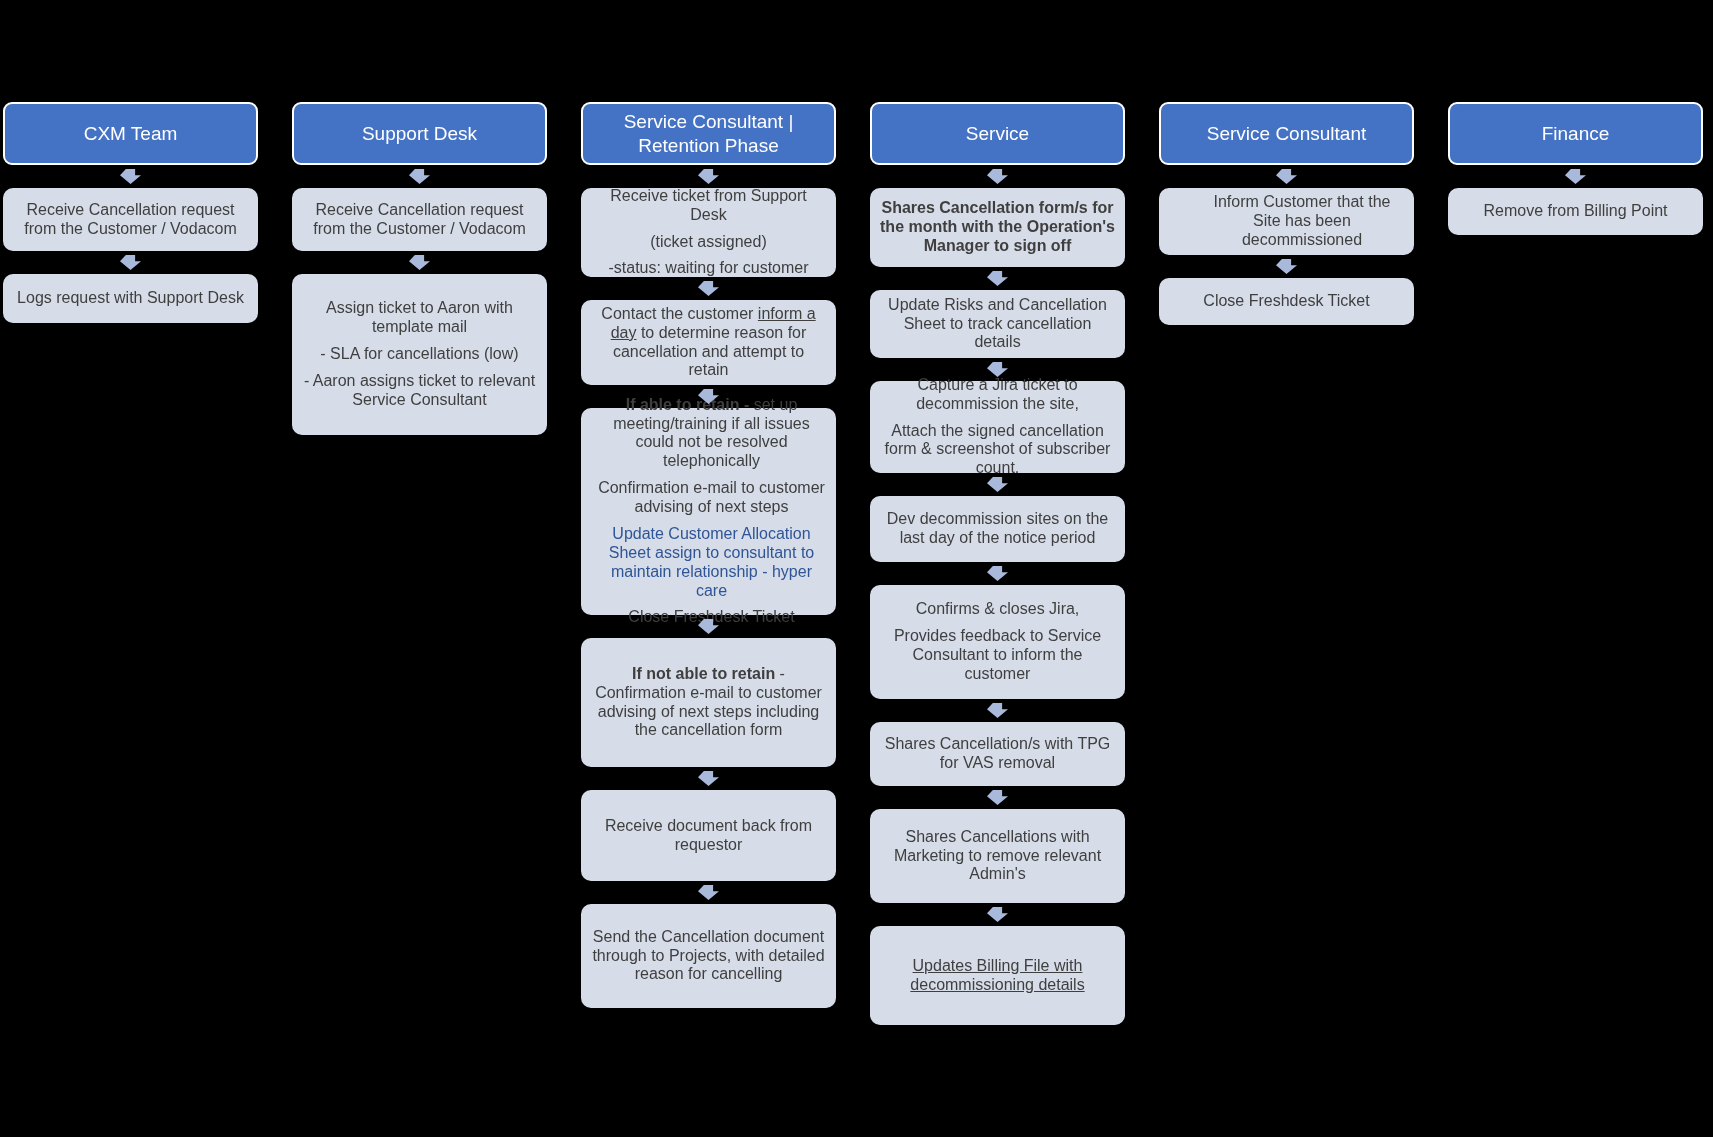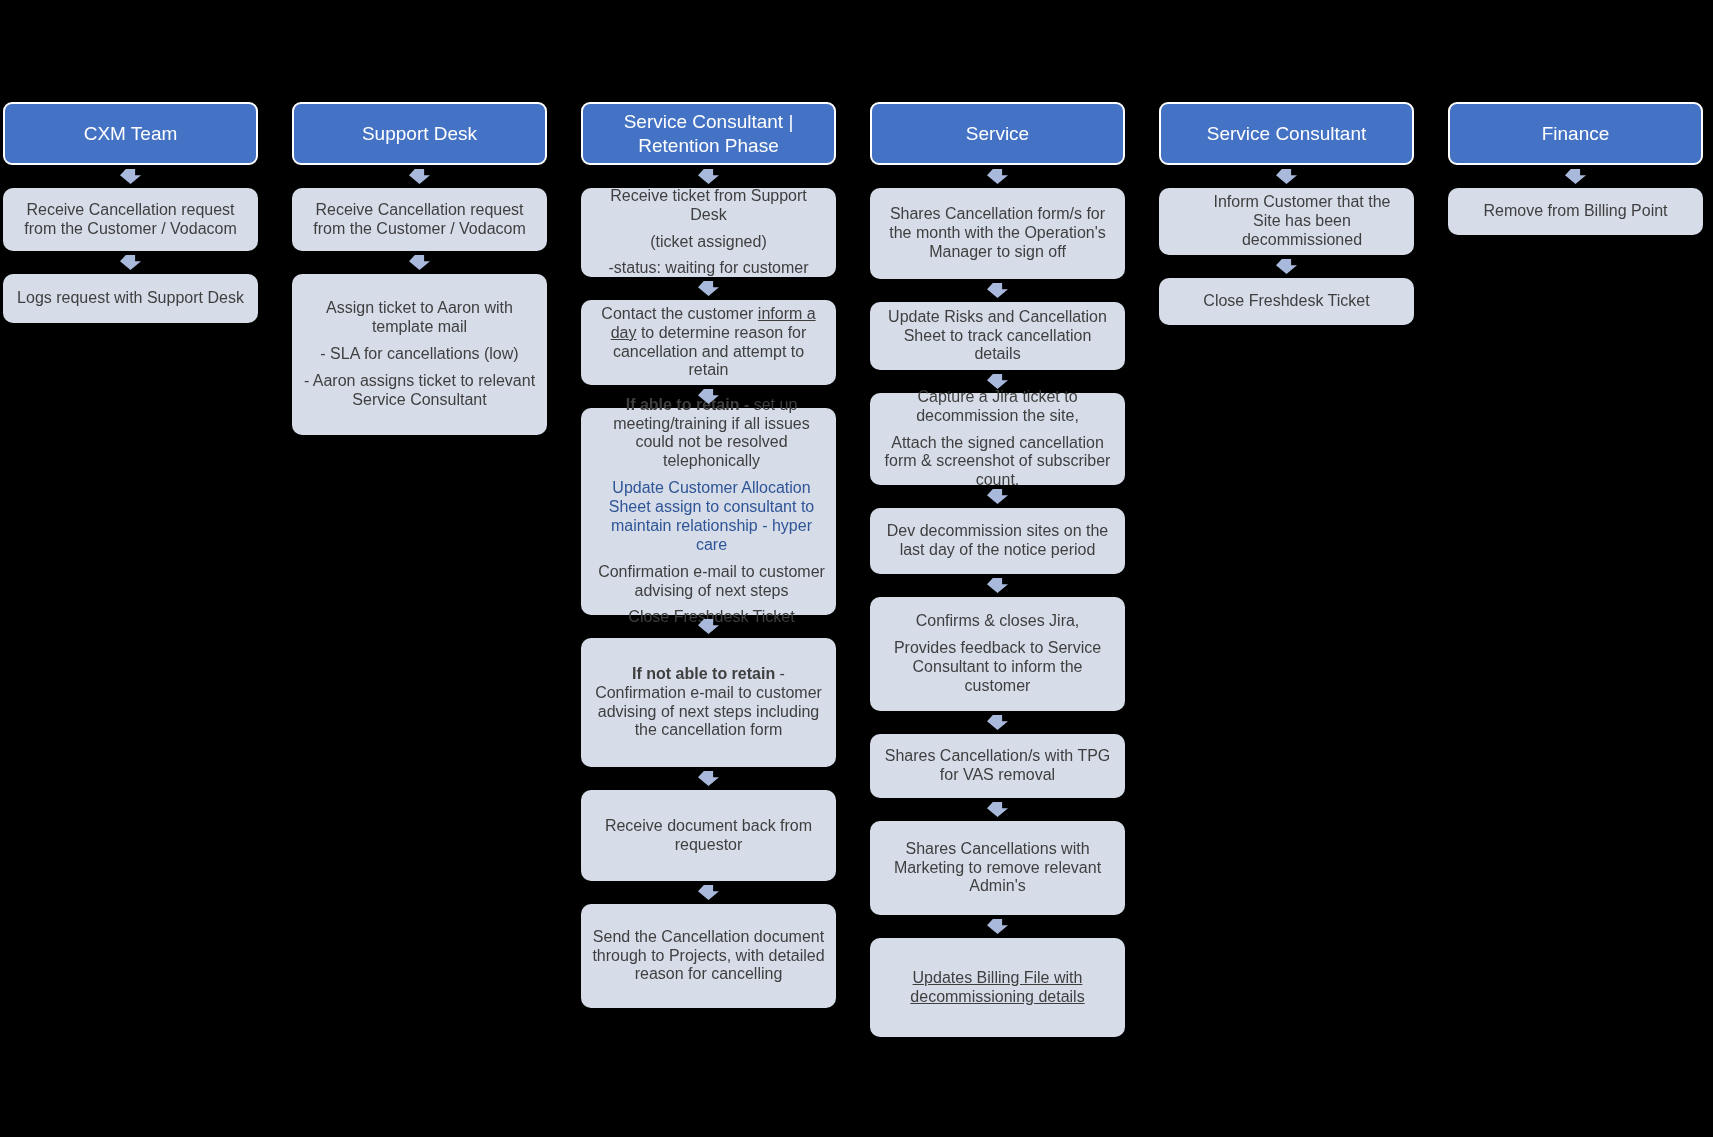--- a/index.html
+++ b/index.html
@@ -94,22 +94,22 @@
         <div class="arrow"></div>
       </div>
       <div class="node" style="height: 85px;">
         <p><span>Contact the customer </span><span class="u">inform a day</span><span> to determine reason for cancellation and attempt to retain</span></p>
       </div>
       <div class="gapA">
         <div class="arrow"></div>
       </div>
       <div class="node" style="height: 207px; padding-left: 16px;">
         <p><span class="b">If able to retain - </span><span>set up meeting/training if all issues could not be resolved telephonically</span></p>
+        <p><span>Confirmation e-mail to customer advising of next steps</span></p>
         <p><span class="c">Update Customer Allocation Sheet assign to consultant to maintain relationship - hyper care</span></p>
-        <p><span>Confirmation e-mail to customer advising of next steps</span></p>
         <p><span>Close Freshdesk Ticket</span></p>
       </div>
       <div class="gapA">
         <div class="arrow"></div>
       </div>
       <div class="node" style="height: 129px;">
         <p><span class="b">If not able to retain</span><span> - Confirmation e-mail to customer advising of next steps including the cancellation form</span></p>
       </div>
       <div class="gapA">
         <div class="arrow"></div>
@@ -122,21 +122,21 @@
       </div>
       <div class="node" style="height: 104px;">
         <p><span>Send the Cancellation document through to Projects, with detailed reason for cancelling</span></p>
       </div>
     </div>
     <div class="lane" style="left: 870px;">
       <div class="hdr">Service</div>
       <div class="gapA">
         <div class="arrow"></div>
       </div>
-      <div class="node" style="height: 91px;">
+      <div class="node" style="height: 79px; font-weight: bold;">
         <p><span>Shares Cancellation form/s for the month with the Operation's Manager to sign off</span></p>
       </div>
       <div class="gapA">
         <div class="arrow"></div>
       </div>
       <div class="node" style="height: 68px;">
         <p><span>Update Risks and Cancellation Sheet to track cancellation details</span></p>
       </div>
       <div class="gapA">
         <div class="arrow"></div>

